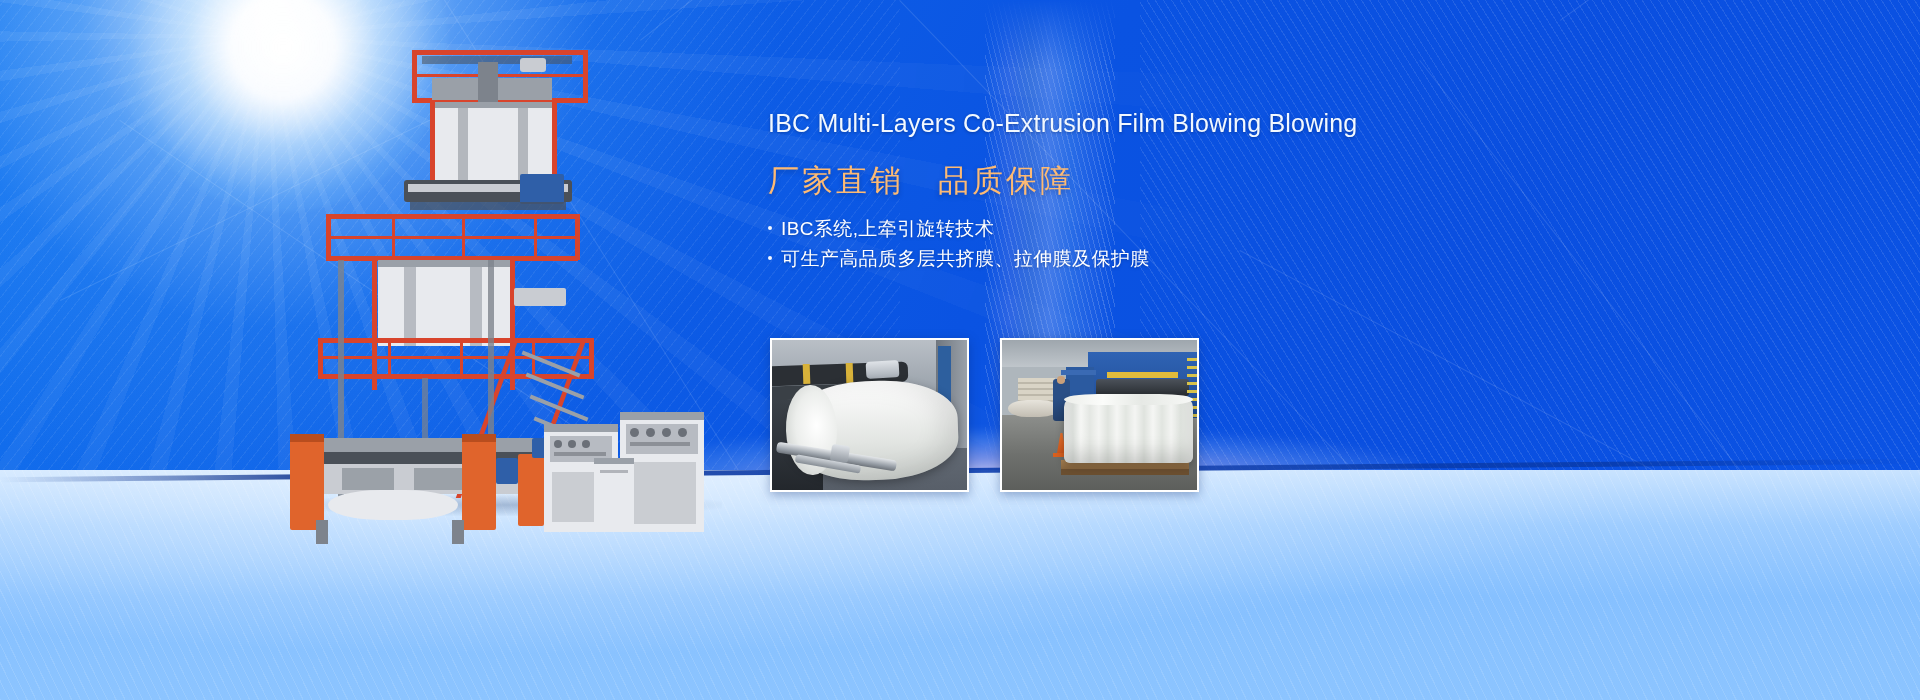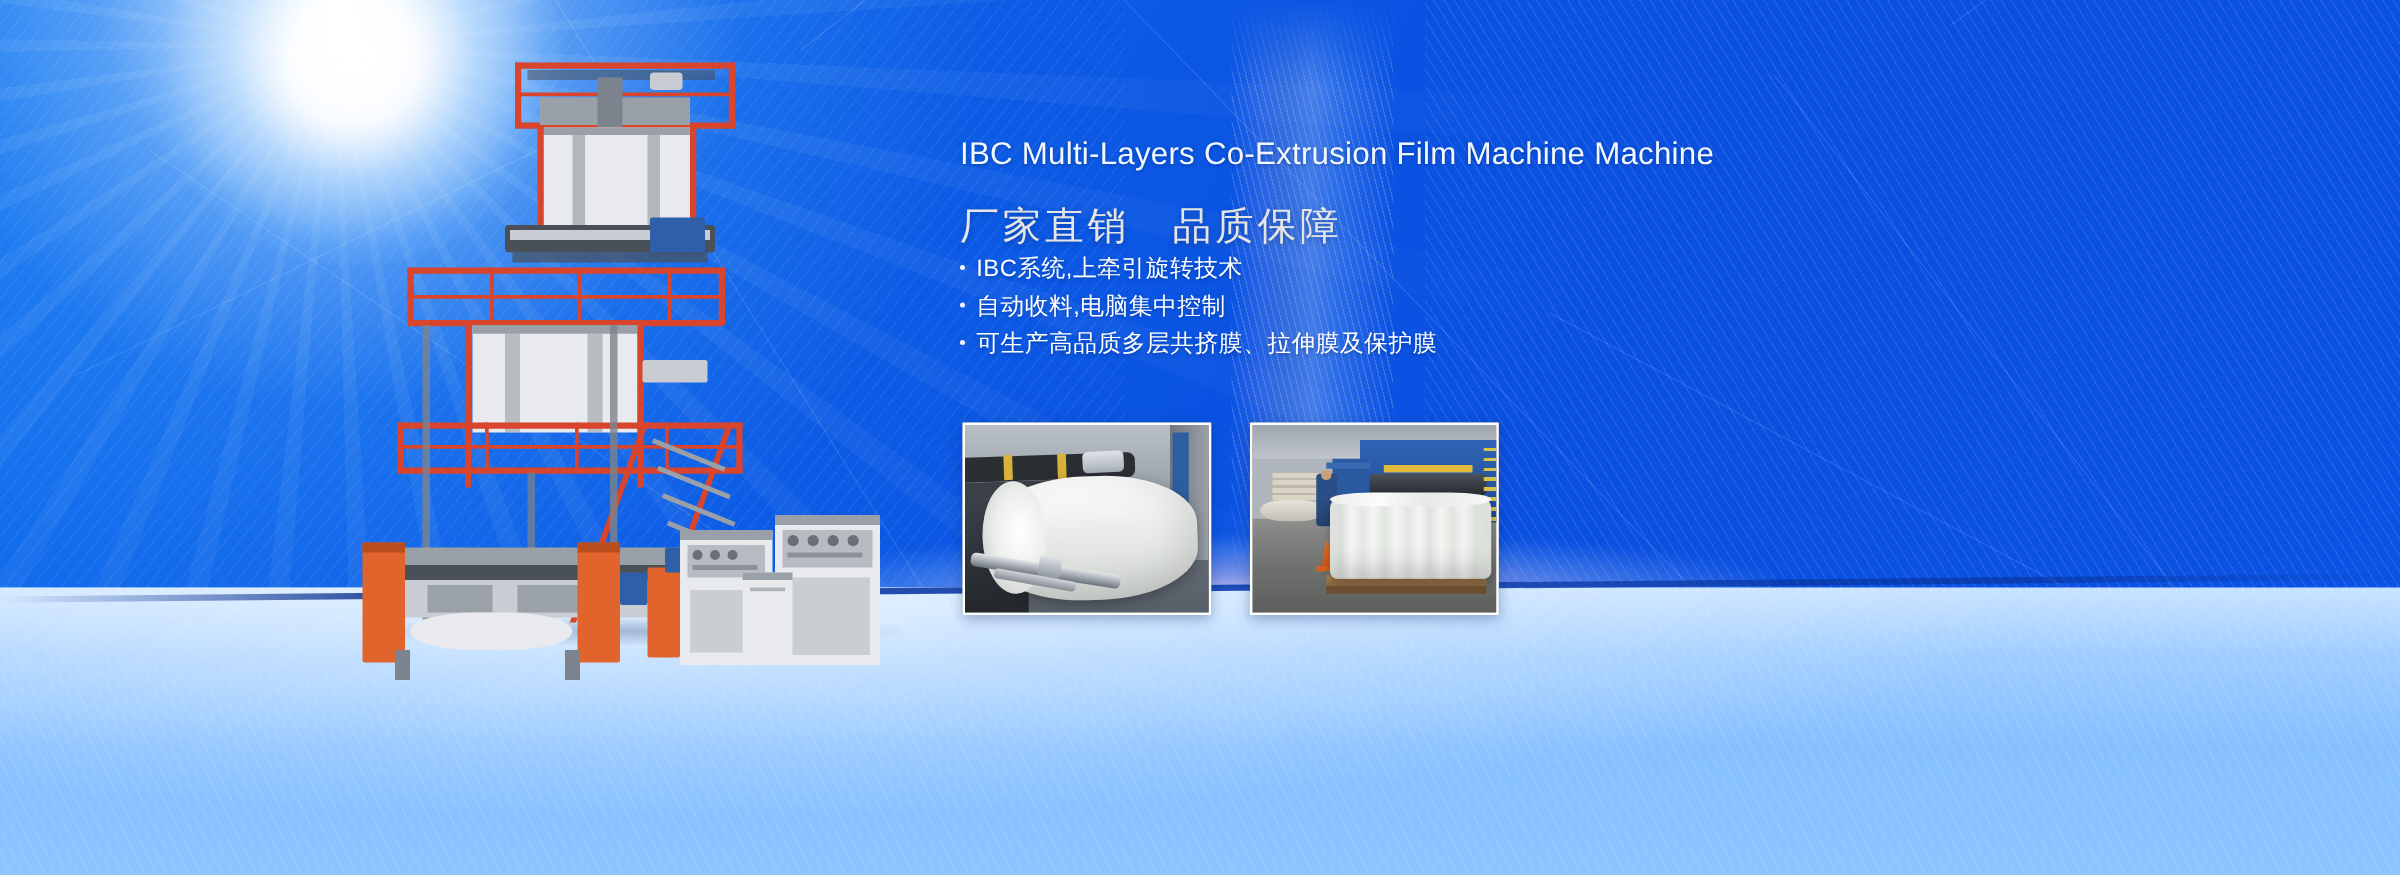--- a/index.html
+++ b/index.html
@@ -128,25 +128,25 @@
     -webkit-text-fill-color:transparent;
     filter:drop-shadow(1px 2px 0 rgba(120,70,0,.45)) drop-shadow(0 0 9px rgba(255,200,60,.25));
   }
   .subtitle {
     margin-top:3px;
     font-size:25px; line-height:32px; color:#f2f8ff; white-space:nowrap;
     letter-spacing:.2px; text-shadow:0 1px 3px rgba(0,30,90,.45);
   }
   .tagline {
     margin-top:22px;
-    font-size:31px; line-height:40px; color:#e5e5e5; font-weight:500;
+    font-size:31px; line-height:40px; color:#fdba74; font-weight:500;
     letter-spacing:3px; white-space:nowrap;
     text-shadow:0 2px 5px rgba(0,30,90,.40);
   }
-  .bullets { }
+  .bullets { margin-top:13px; }
   .bullet {
     display:flex; align-items:baseline; gap:9px;
     font-size:19px; line-height:30px; color:#ffffff; white-space:nowrap;
     letter-spacing:.4px; text-shadow:0 1px 3px rgba(0,30,90,.40);
   }
   .bullet .dot {
     width:4px; height:4px; border-radius:50%; background:#ffffff;
     position:relative; top:-5px; flex:0 0 auto; opacity:.95;
   }
 
@@ -364,32 +364,28 @@
     <div class="dk" style="left:348px; top:404px; width:60px;  height:4px; opacity:.4;"></div>
     <div class="gy3" style="left:346px; top:424px; width:68px;  height:62px; opacity:.28;"></div>
 
     <div class="wh" style="left:312px; top:420px; width:40px;  height:74px;"></div>
     <div class="gy2" style="left:312px; top:420px; width:40px;  height:6px;"></div>
     <div class="dk" style="left:318px; top:432px; width:28px;  height:3px; opacity:.35;"></div>
   </div>
 
   <div class="copy">
 
-    <div class="subtitle">IBC Multi-Layers Co-Extrusion Film Machine Machine</div>
+    <div class="subtitle">IBC Multi-Layers Co-Extrusion Film Blowing Blowing</div>
 
     <div class="tagline">厂家直销　品质保障</div>
 
     <div class="bullets">
       <div class="bullet">
         <span class="dot"></span>
         <span>IBC系统,上牵引旋转技术</span>
-      </div>
-      <div class="bullet">
-        <span class="dot"></span>
-        <span>自动收料,电脑集中控制</span>
       </div>
       <div class="bullet">
         <span class="dot"></span>
         <span>可生产高品质多层共挤膜、拉伸膜及保护膜</span>
       </div>
     </div>
   </div>
 
   <div class="photos">
 

